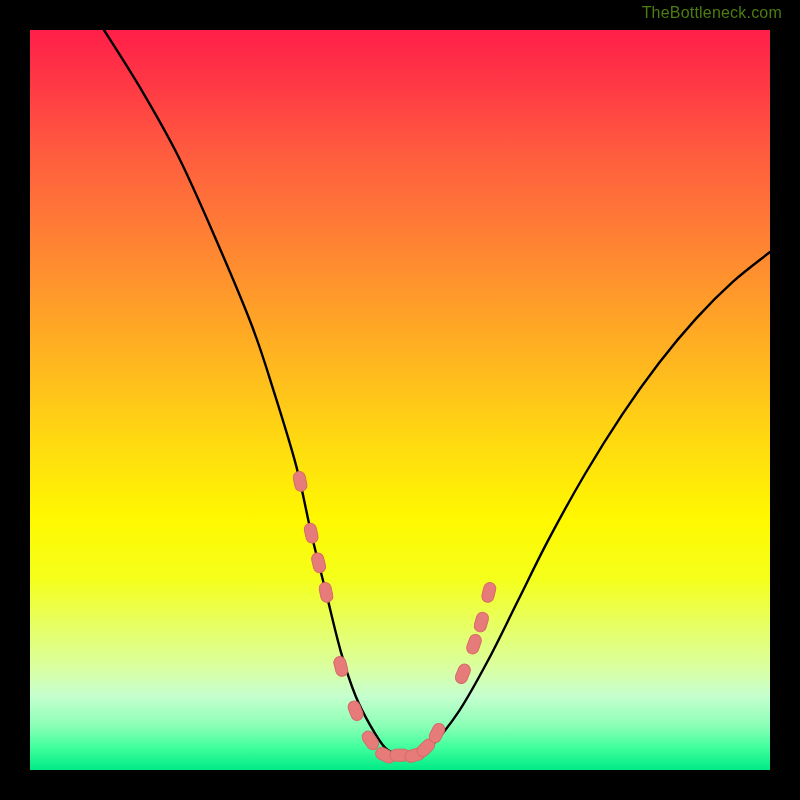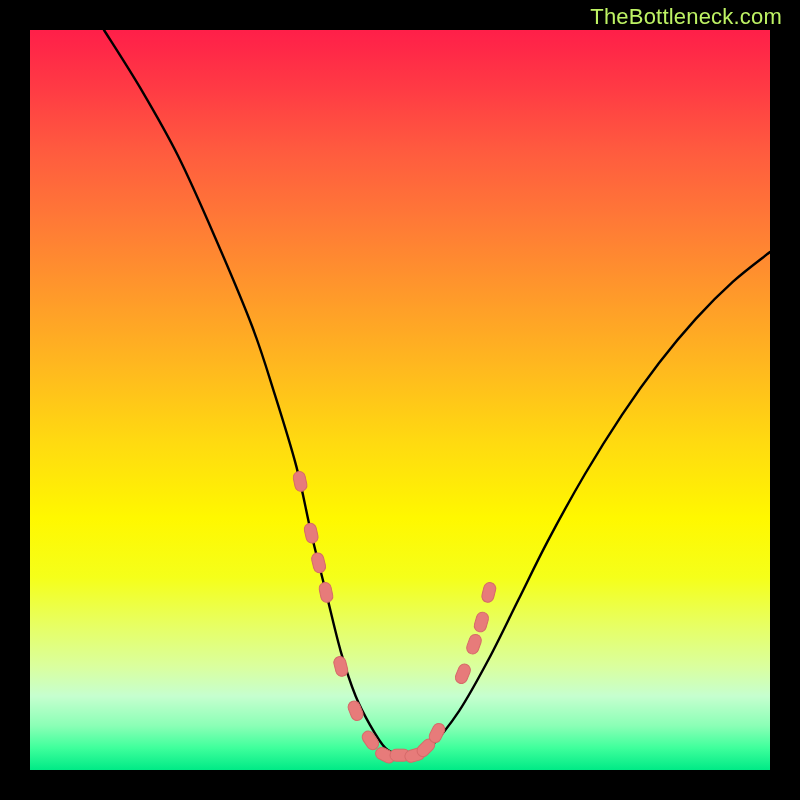--- a/index.html
+++ b/index.html
@@ -14,22 +14,22 @@
   .frame {
     position: relative;
     width: 800px;
     height: 800px;
     background: #000;
   }
   .watermark {
     position: absolute;
     top: 4px;
     right: 18px;
-    color: #bef264;
-    font-size: 22px;
+    color: #4d7c0f;
+    font-size: 16px;
     font-weight: 500;
     letter-spacing: 0.2px;
     z-index: 20;
     user-select: none;
   }
   .plot {
     position: absolute;
     left: 30px;
     top: 30px;
     width: 740px;

